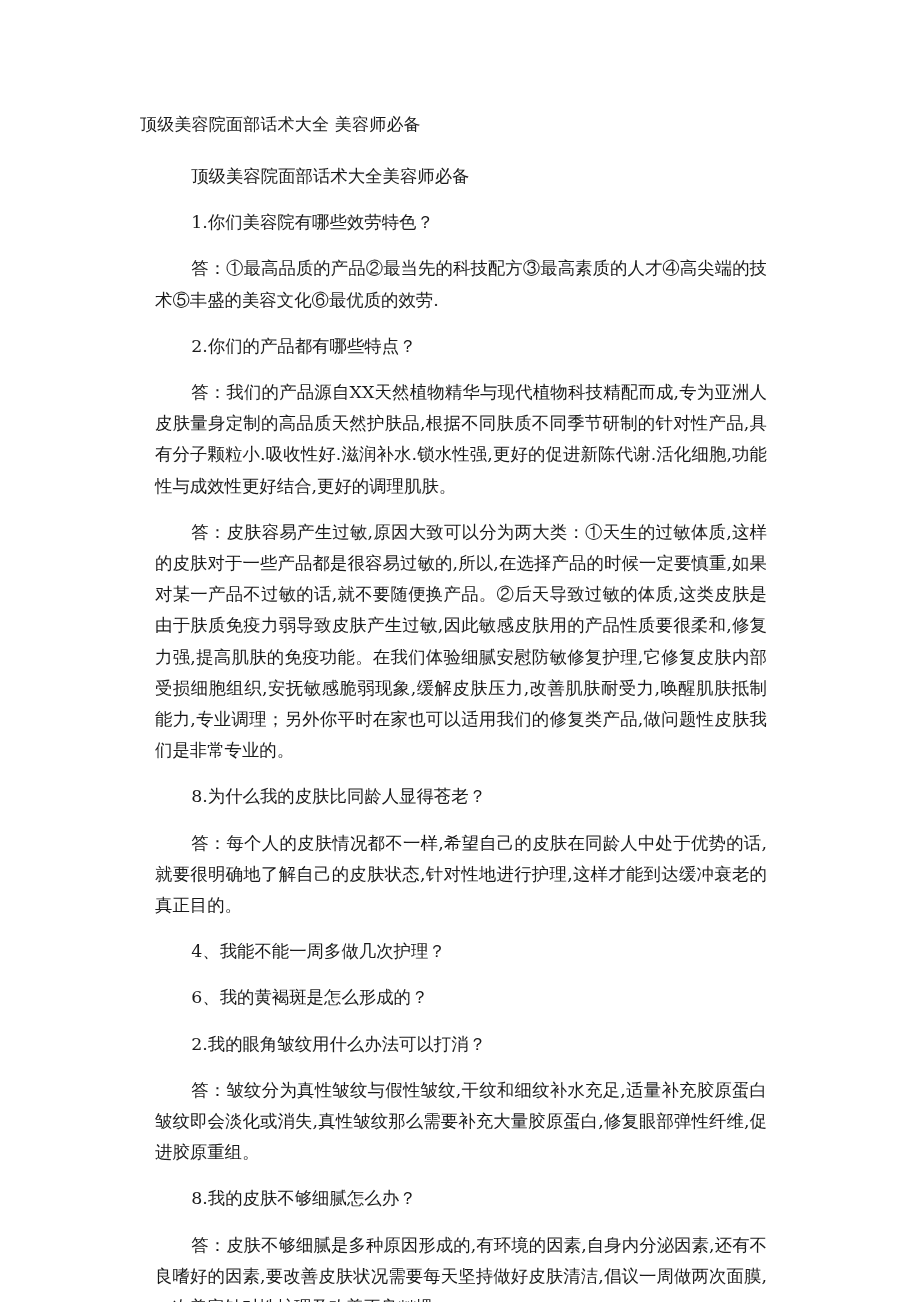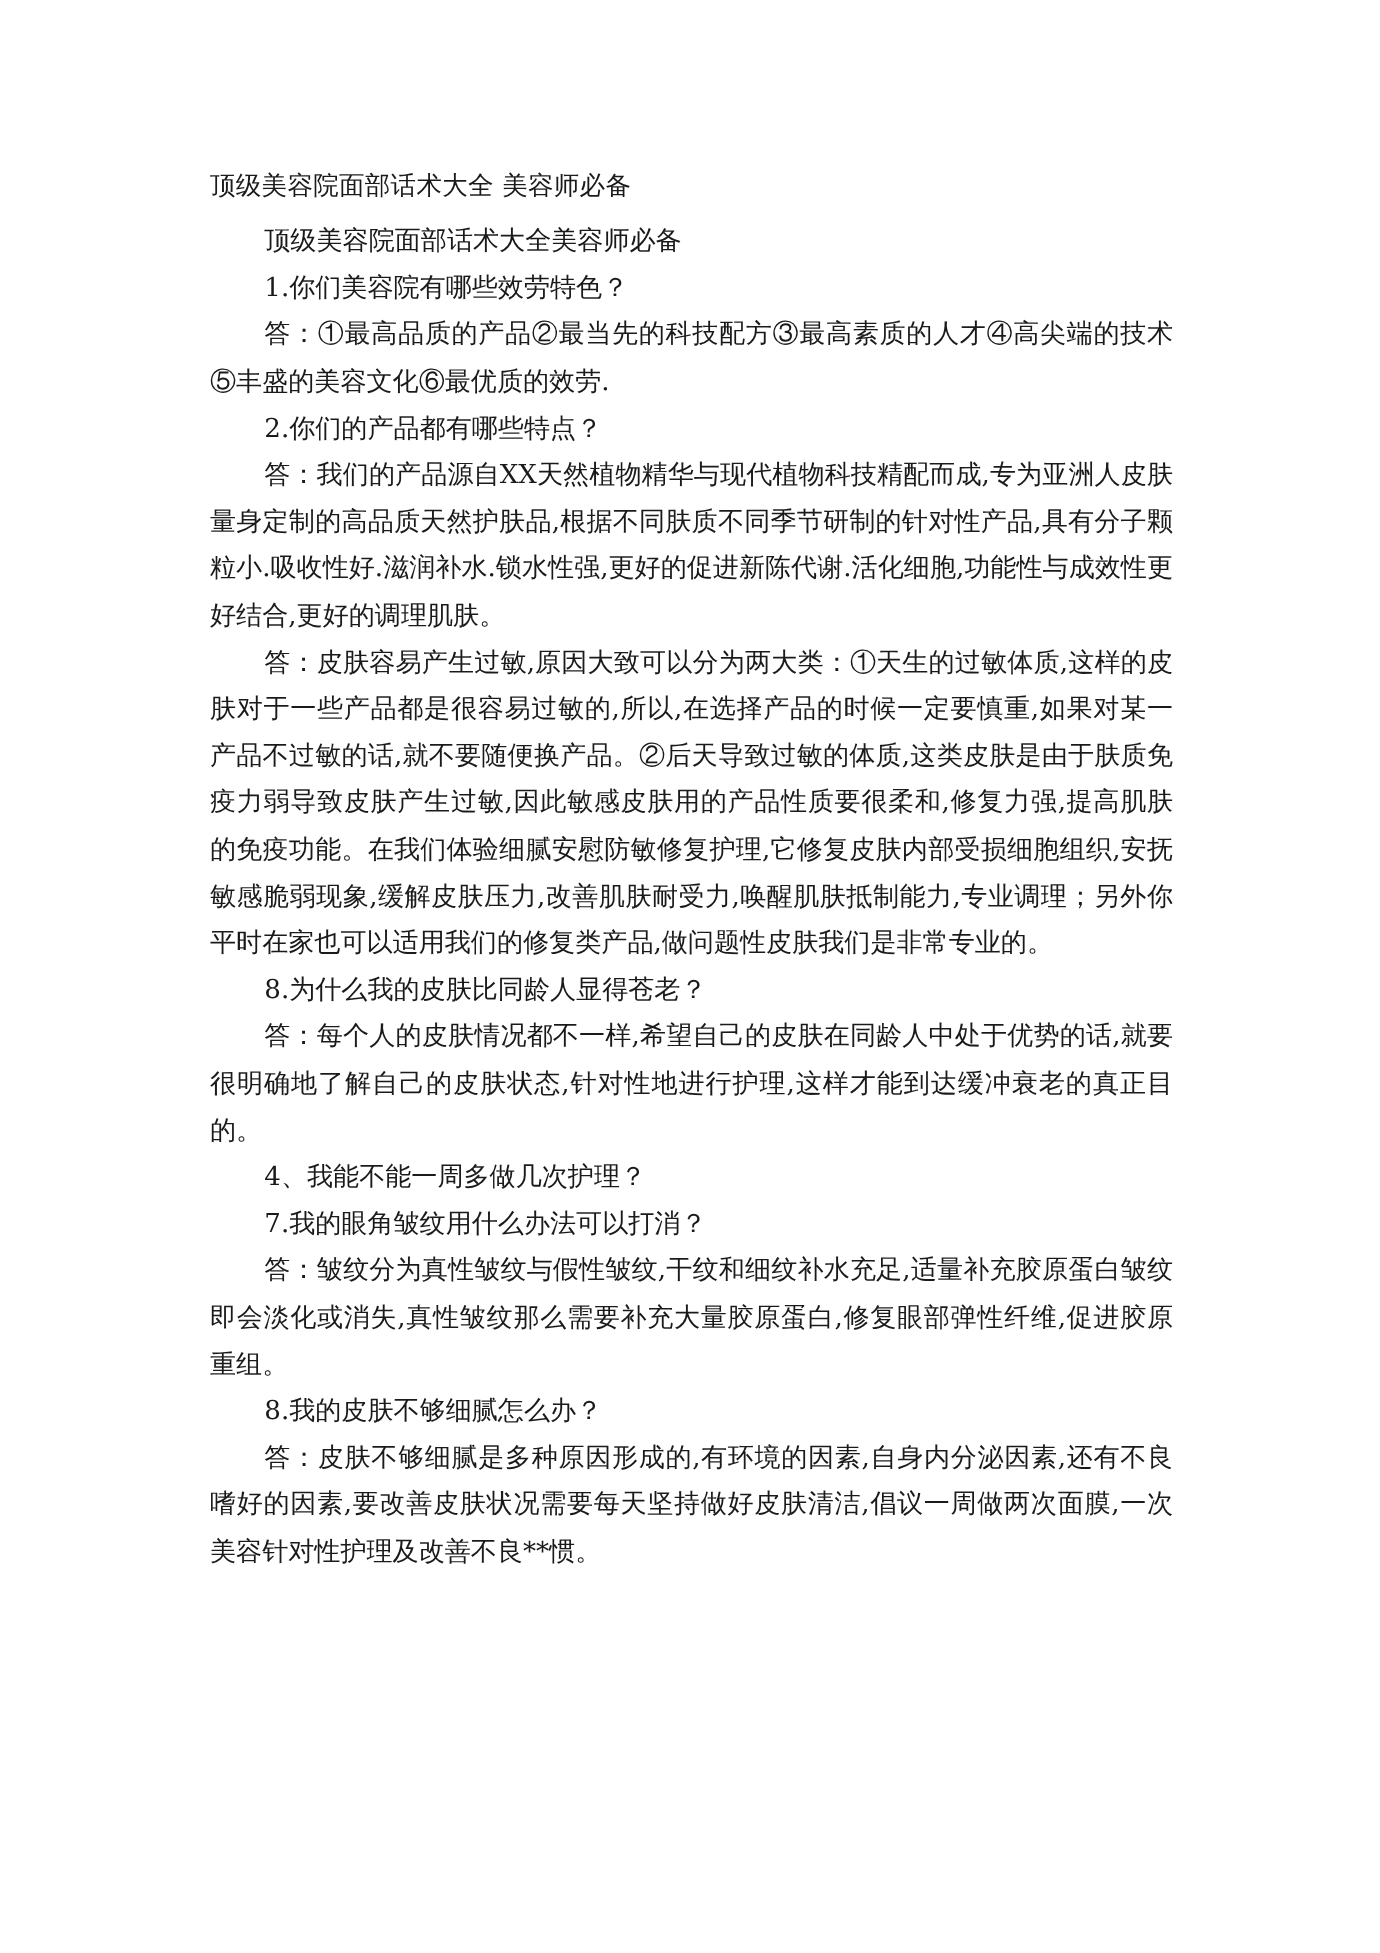--- a/index.html
+++ b/index.html
@@ -35,21 +35,21 @@
       position: absolute;
       left: 0;
       top: 146px;
       width: 642px;
       font-size: 17.4px;
       line-height: 31.2px;
       text-align: justify;
       text-justify: inter-ideograph;
     }
     .body p {
-      margin: 0;
+      margin: 15px;
       text-indent: 2.08em;
     }
   </style>
 </head>
 <body>
 
 <div class="page">
   <div class="doc-title">顶级美容院面部话术大全 美容师必备</div>
 
   <div class="body">
@@ -61,21 +61,22 @@
     <p>2.你们的产品都有哪些特点？</p>
     <p>答：我们的产品源自XX天然植物精华与现代植物科技精配而成,专为亚洲人皮肤量身定制的高品质天然护肤品,根据不同肤质不同季节研制的针对性产品,具有分子颗粒小.吸收性好.滋润补水.锁水性强,更好的促进新陈代谢.活化细胞,功能性与成效性更好结合,更好的调理肌肤。</p>
 
     <p>答：皮肤容易产生过敏,原因大致可以分为两大类：①天生的过敏体质,这样的皮肤对于一些产品都是很容易过敏的,所以,在选择产品的时候一定要慎重,如果对某一产品不过敏的话,就不要随便换产品。②后天导致过敏的体质,这类皮肤是由于肤质免疫力弱导致皮肤产生过敏,因此敏感皮肤用的产品性质要很柔和,修复力强,提高肌肤的免疫功能。在我们体验细腻安慰防敏修复护理,它修复皮肤内部受损细胞组织,安抚敏感脆弱现象,缓解皮肤压力,改善肌肤耐受力,唤醒肌肤抵制能力,专业调理；另外你平时在家也可以适用我们的修复类产品,做问题性皮肤我们是非常专业的。</p>
 
     <p>8.为什么我的皮肤比同龄人显得苍老？</p>
     <p>答：每个人的皮肤情况都不一样,希望自己的皮肤在同龄人中处于优势的话,就要很明确地了解自己的皮肤状态,针对性地进行护理,这样才能到达缓冲衰老的真正目的。</p>
 
     <p>4、我能不能一周多做几次护理？</p>
 
+    <p>6、我的黄褐斑是怎么形成的？</p>
 
-    <p>7.我的眼角皱纹用什么办法可以打消？</p>
+    <p>2.我的眼角皱纹用什么办法可以打消？</p>
     <p>答：皱纹分为真性皱纹与假性皱纹,干纹和细纹补水充足,适量补充胶原蛋白皱纹即会淡化或消失,真性皱纹那么需要补充大量胶原蛋白,修复眼部弹性纤维,促进胶原重组。</p>
 
     <p>8.我的皮肤不够细腻怎么办？</p>
     <p>答：皮肤不够细腻是多种原因形成的,有环境的因素,自身内分泌因素,还有不良嗜好的因素,要改善皮肤状况需要每天坚持做好皮肤清洁,倡议一周做两次面膜,一次美容针对性护理及改善不良**惯。</p>
 
   </div>
 </div>
 
 </body></html>

